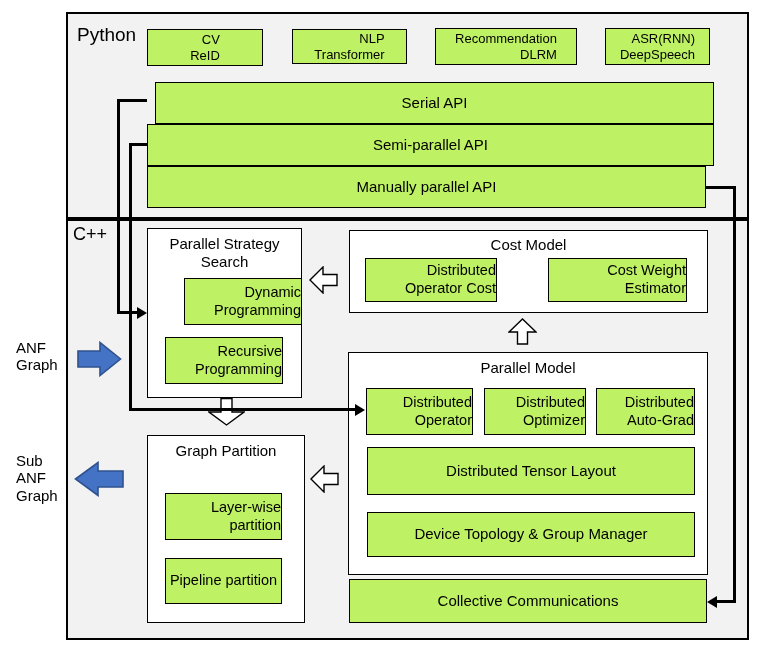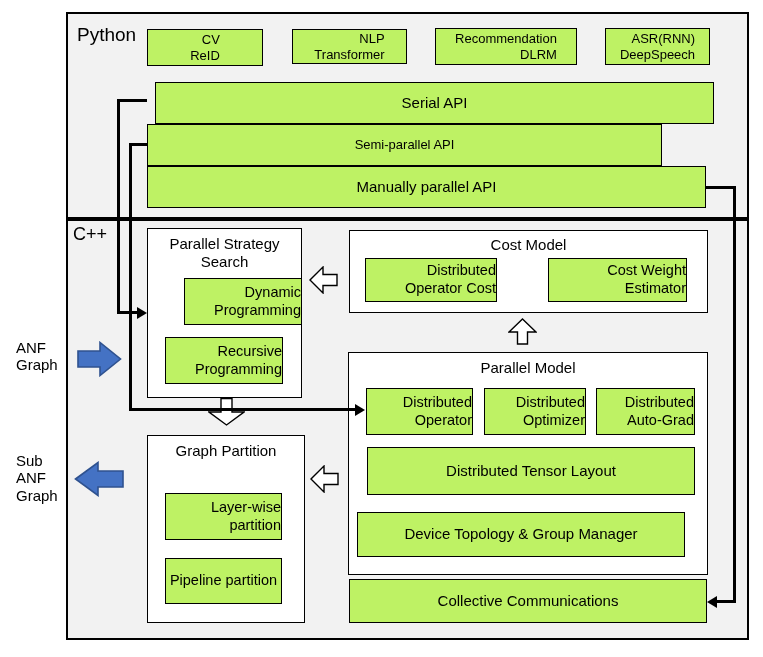--- a/index.html
+++ b/index.html
@@ -49,21 +49,21 @@
   <div class="box small multiline zbox" style="left:147px;top:29px;width:116px;height:37px;">CV
 ReID</div>
   <div class="box small multiline zbox" style="left:292px;top:29px;width:115px;height:35px;">NLP
 Transformer</div>
   <div class="box small multiline zbox" style="left:435px;top:28px;width:142px;height:37px;">Recommendation
 DLRM</div>
   <div class="box small multiline zbox" style="left:605px;top:28px;width:105px;height:37px;">ASR(RNN)
 DeepSpeech</div>
 
   <div class="box zbox" style="left:147px;top:82px;width:559px;height:42px;font-size:15px;margin-left:8px;">Serial API</div>
-  <div class="box zbox" style="left:147px;top:124px;width:515px;height:42px;font-size:13px;">Semi-parallel API</div>
+  <div class="box zbox" style="left:147px;top:124px;width:567px;height:42px;font-size:15px;">Semi-parallel API</div>
   <div class="box zbox" style="left:147px;top:166px;width:559px;height:42px;font-size:15px;">Manually parallel API</div>
 
   <div class="group zbox" style="left:147px;top:228px;width:155px;height:170px;">
     <div class="group-title">Parallel Strategy Search</div>
   </div>
   <div class="box zbox" style="left:165px;top:278px;width:118px;height:47px;margin-left:19px;">Dynamic Programming</div>
   <div class="box zbox" style="left:165px;top:337px;width:118px;height:47px;">Recursive Programming</div>
 
   <div class="group zbox" style="left:349px;top:230px;width:359px;height:83px;">
     <div class="group-title" style="padding-top:5px;">Cost Model</div>
@@ -71,21 +71,21 @@
   <div class="box zbox" style="left:365px;top:258px;width:132px;height:44px;">Distributed Operator Cost</div>
   <div class="box zbox" style="left:548px;top:258px;width:139px;height:44px;">Cost Weight Estimator</div>
 
   <div class="group zbox" style="left:348px;top:352px;width:360px;height:223px;">
     <div class="group-title">Parallel Model</div>
   </div>
   <div class="box zbox" style="left:366px;top:388px;width:107px;height:47px;">Distributed Operator</div>
   <div class="box zbox" style="left:484px;top:388px;width:102px;height:47px;">Distributed Optimizer</div>
   <div class="box zbox" style="left:596px;top:388px;width:99px;height:47px;">Distributed Auto-Grad</div>
   <div class="box zbox" style="left:367px;top:447px;width:328px;height:48px;font-size:15px;">Distributed Tensor Layout</div>
-  <div class="box zbox" style="left:357px;top:512px;width:328px;height:45px;font-size:15px;">Device Topology &amp; Group Manager</div>
+  <div class="box zbox" style="left:367px;top:512px;width:328px;height:45px;font-size:15px;">Device Topology &amp; Group Manager</div>
 
   <div class="group zbox" style="left:147px;top:435px;width:158px;height:188px;">
     <div class="group-title">Graph Partition</div>
   </div>
   <div class="box zbox" style="left:165px;top:493px;width:117px;height:47px;">Layer-wise partition</div>
   <div class="box zbox" style="left:165px;top:558px;width:117px;height:46px;">Pipeline partition</div>
 
   <div class="box zbox" style="left:349px;top:579px;width:358px;height:44px;font-size:15px;">Collective Communications</div>
 
   <div class="io-label" style="left:16px;top:339px;width:58px;">ANF

